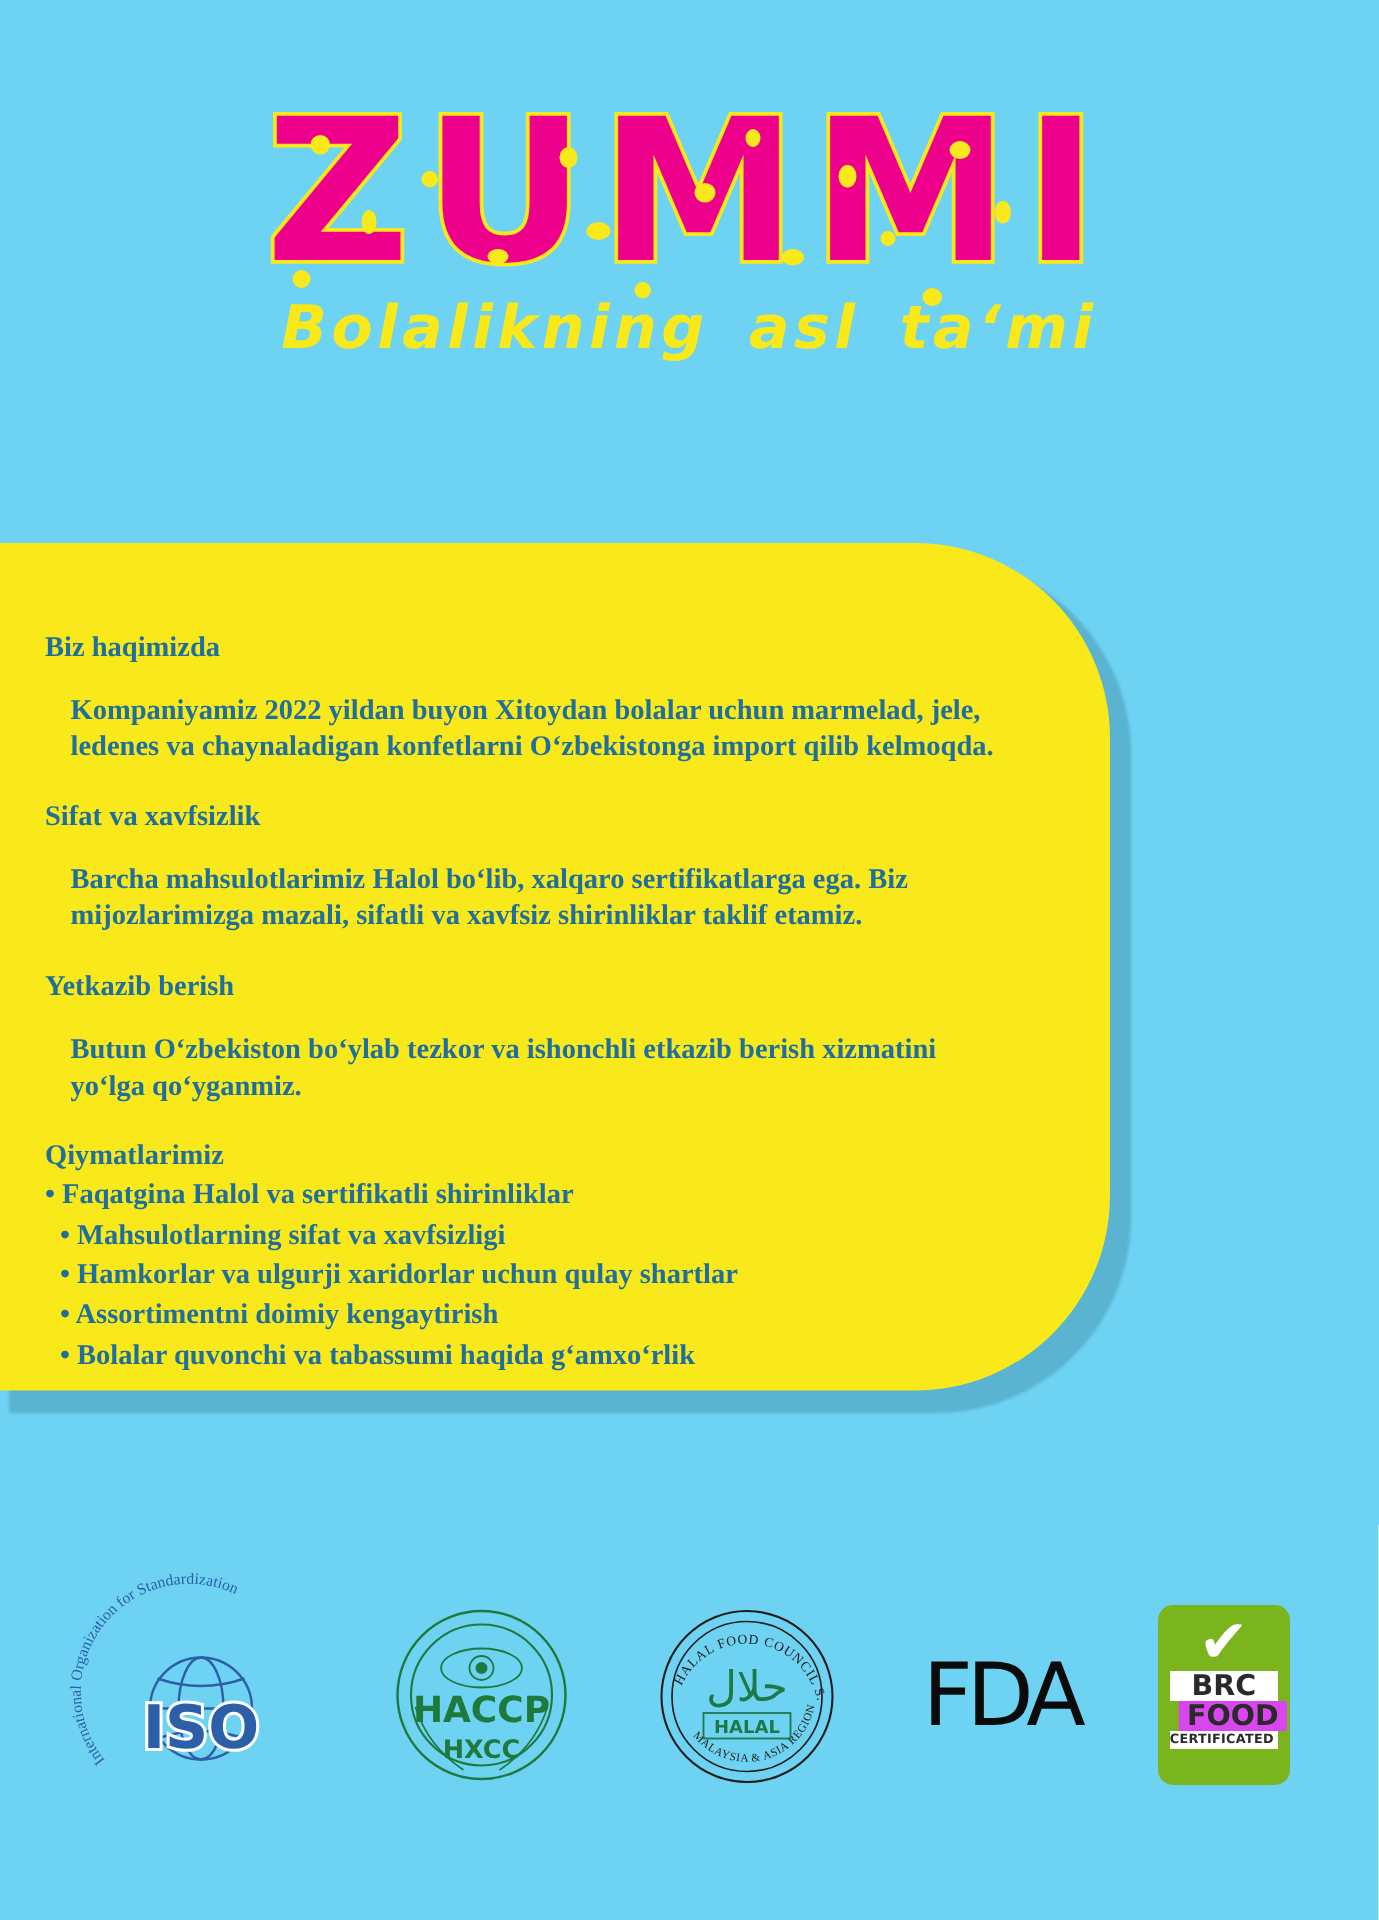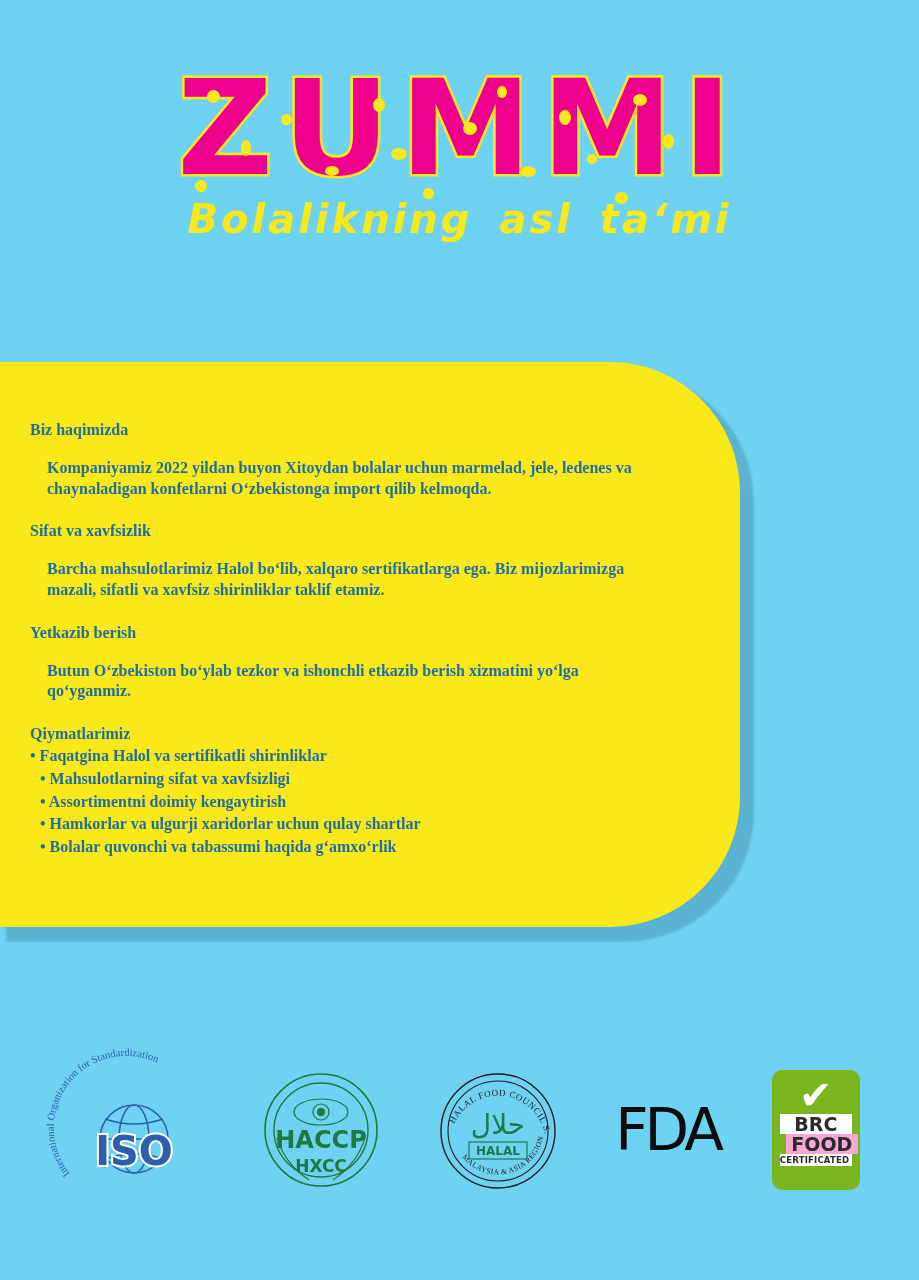--- a/index.html
+++ b/index.html
@@ -79,21 +79,21 @@
     width: 740px;
     height: 565px;
     background: #f9e81a;
     border-radius: 0 130px 130px 0;
     box-sizing: border-box;
     padding: 58px 60px 40px 30px;
   }
   .about {
     color: #1f6f9e;
     font-weight: bold;
-    font-size: 16px;
+    font-size: 19px;
     line-height: 1.3;
   }
   .about .sec-title {
     margin: 0 0 1px 0;
   }
   .about p {
     margin: 17px;
   }
   .about .sec {
     margin-bottom: 22px;
@@ -157,21 +157,21 @@
     background: #ffffff;
     color: #2a2a2a;
     font-weight: bold;
     font-size: 19px;
     line-height: 20px;
     width: 72px;
     text-align: center;
     margin-top: 2px;
   }
   .brc-food {
-    background: #f9a8d4;
+    background: #d946ef;
     color: #2a2a2a;
     font-weight: bold;
     font-size: 19px;
     line-height: 20px;
     width: 72px;
     text-align: center;
     margin-left: 12px;
   }
   .brc-cert {
     background: #ffffff;
@@ -243,22 +243,22 @@
       <div class="sec">
         <p class="sec-title">Yetkazib berish</p>
         <p>Butun O‘zbekiston bo‘ylab tezkor va ishonchli etkazib berish xizmatini yo‘lga qo‘yganmiz.</p>
       </div>
 
       <div>
         <p class="sec-title">Qiymatlarimiz</p>
         <ul class="values-list">
           <li>• Faqatgina Halol va sertifikatli shirinliklar</li>
           <li>• Mahsulotlarning sifat va xavfsizligi</li>
+          <li>• Hamkorlar va ulgurji xaridorlar uchun qulay shartlar</li>
           <li>• Assortimentni doimiy kengaytirish</li>
-          <li>• Hamkorlar va ulgurji xaridorlar uchun qulay shartlar</li>
           <li>• Bolalar quvonchi va tabassumi haqida g‘amxo‘rlik</li>
         </ul>
       </div>
 
     </div>
   </div>
 
   <div class="badges">
 
     <div class="badge iso-badge">

